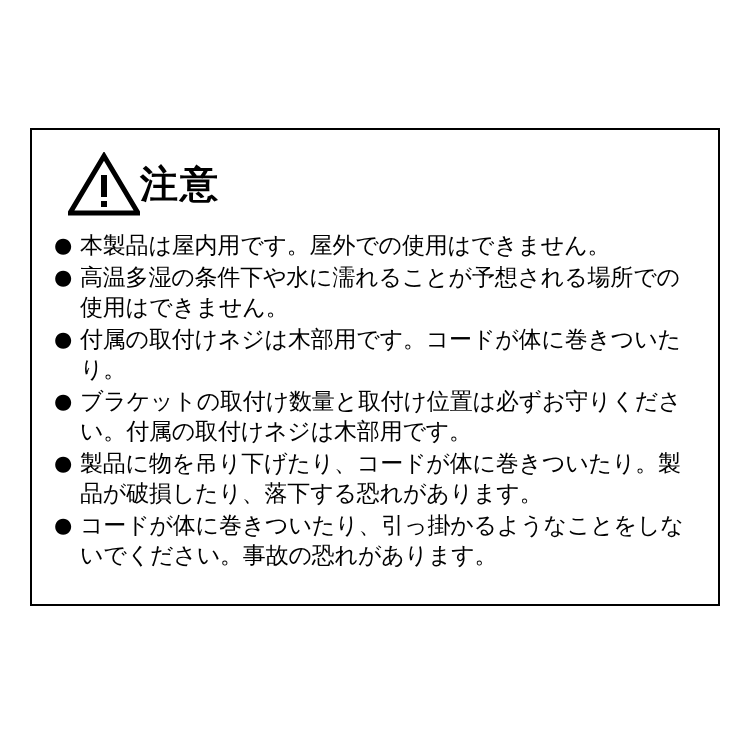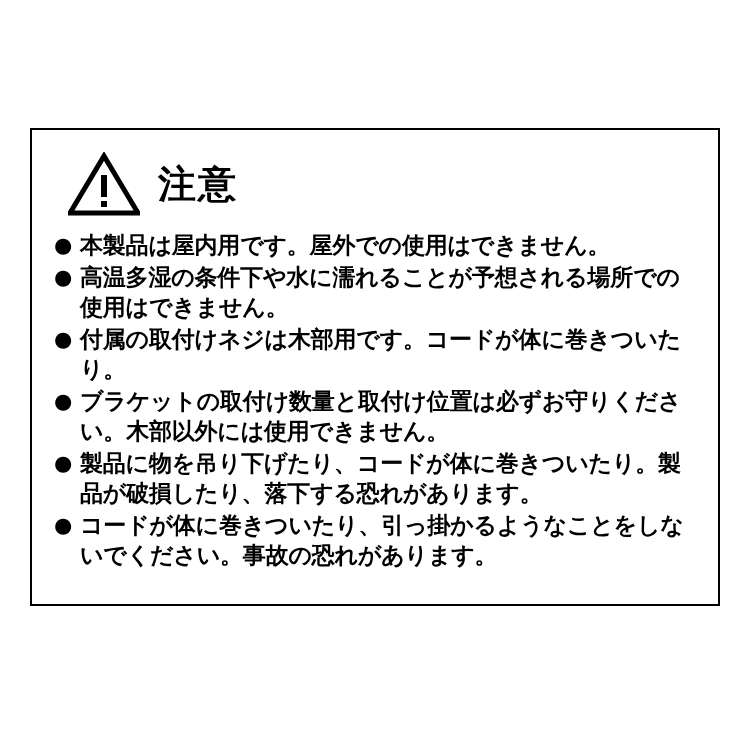--- a/index.html
+++ b/index.html
@@ -34,21 +34,20 @@
     left: 0;
     top: 0;
     width: 100%;
     height: 100%;
     padding: 18px 22px 0 22px;
     box-sizing: border-box;
   }
   .header {
     display: flex;
     align-items: center;
-    gap: 18px;
     height: 72px;
     padding-left: 14px;
   }
   .warn-triangle {
     width: 72px;
     height: 64px;
     flex: 0 0 auto;
     display: block;
   }
   .header-title {
@@ -78,21 +77,20 @@
     text-align: left;
   }
   .bullet-text {
     flex: 1 1 auto;
     font-size: 23px;
     line-height: 30px;
     color: #000000;
     letter-spacing: -0.2px;
     text-align: left;
     font-family: "DejaVu Sans", "Liberation Sans", sans-serif;
-    font-weight: bold;
   }
 </style>
 </head>
 <body>
 
 <div class="page">
   <div class="notice-box">
     <div class="notice-inner">
 
       <div class="header">
@@ -112,21 +110,21 @@
         <li class="bullet-item">
           <span class="bullet-dot">●</span>
           <span class="bullet-text">高温多湿の条件下や水に濡れることが予想される場所での使用はできません。</span>
         </li>
         <li class="bullet-item">
           <span class="bullet-dot">●</span>
           <span class="bullet-text">付属の取付けネジは木部用です。コードが体に巻きついたり。</span>
         </li>
         <li class="bullet-item">
           <span class="bullet-dot">●</span>
-          <span class="bullet-text">ブラケットの取付け数量と取付け位置は必ずお守りください。木部以外には使用できません。</span>
+          <span class="bullet-text">ブラケットの取付け数量と取付け位置は必ずお守りください。付属の取付けネジは木部用です。</span>
         </li>
         <li class="bullet-item">
           <span class="bullet-dot">●</span>
           <span class="bullet-text">製品に物を吊り下げたり、コードが体に巻きついたり。製品が破損したり、落下する恐れがあります。</span>
         </li>
         <li class="bullet-item">
           <span class="bullet-dot">●</span>
           <span class="bullet-text">コードが体に巻きついたり、引っ掛かるようなことをしないでください。事故の恐れがあります。</span>
         </li>
       </ul>

